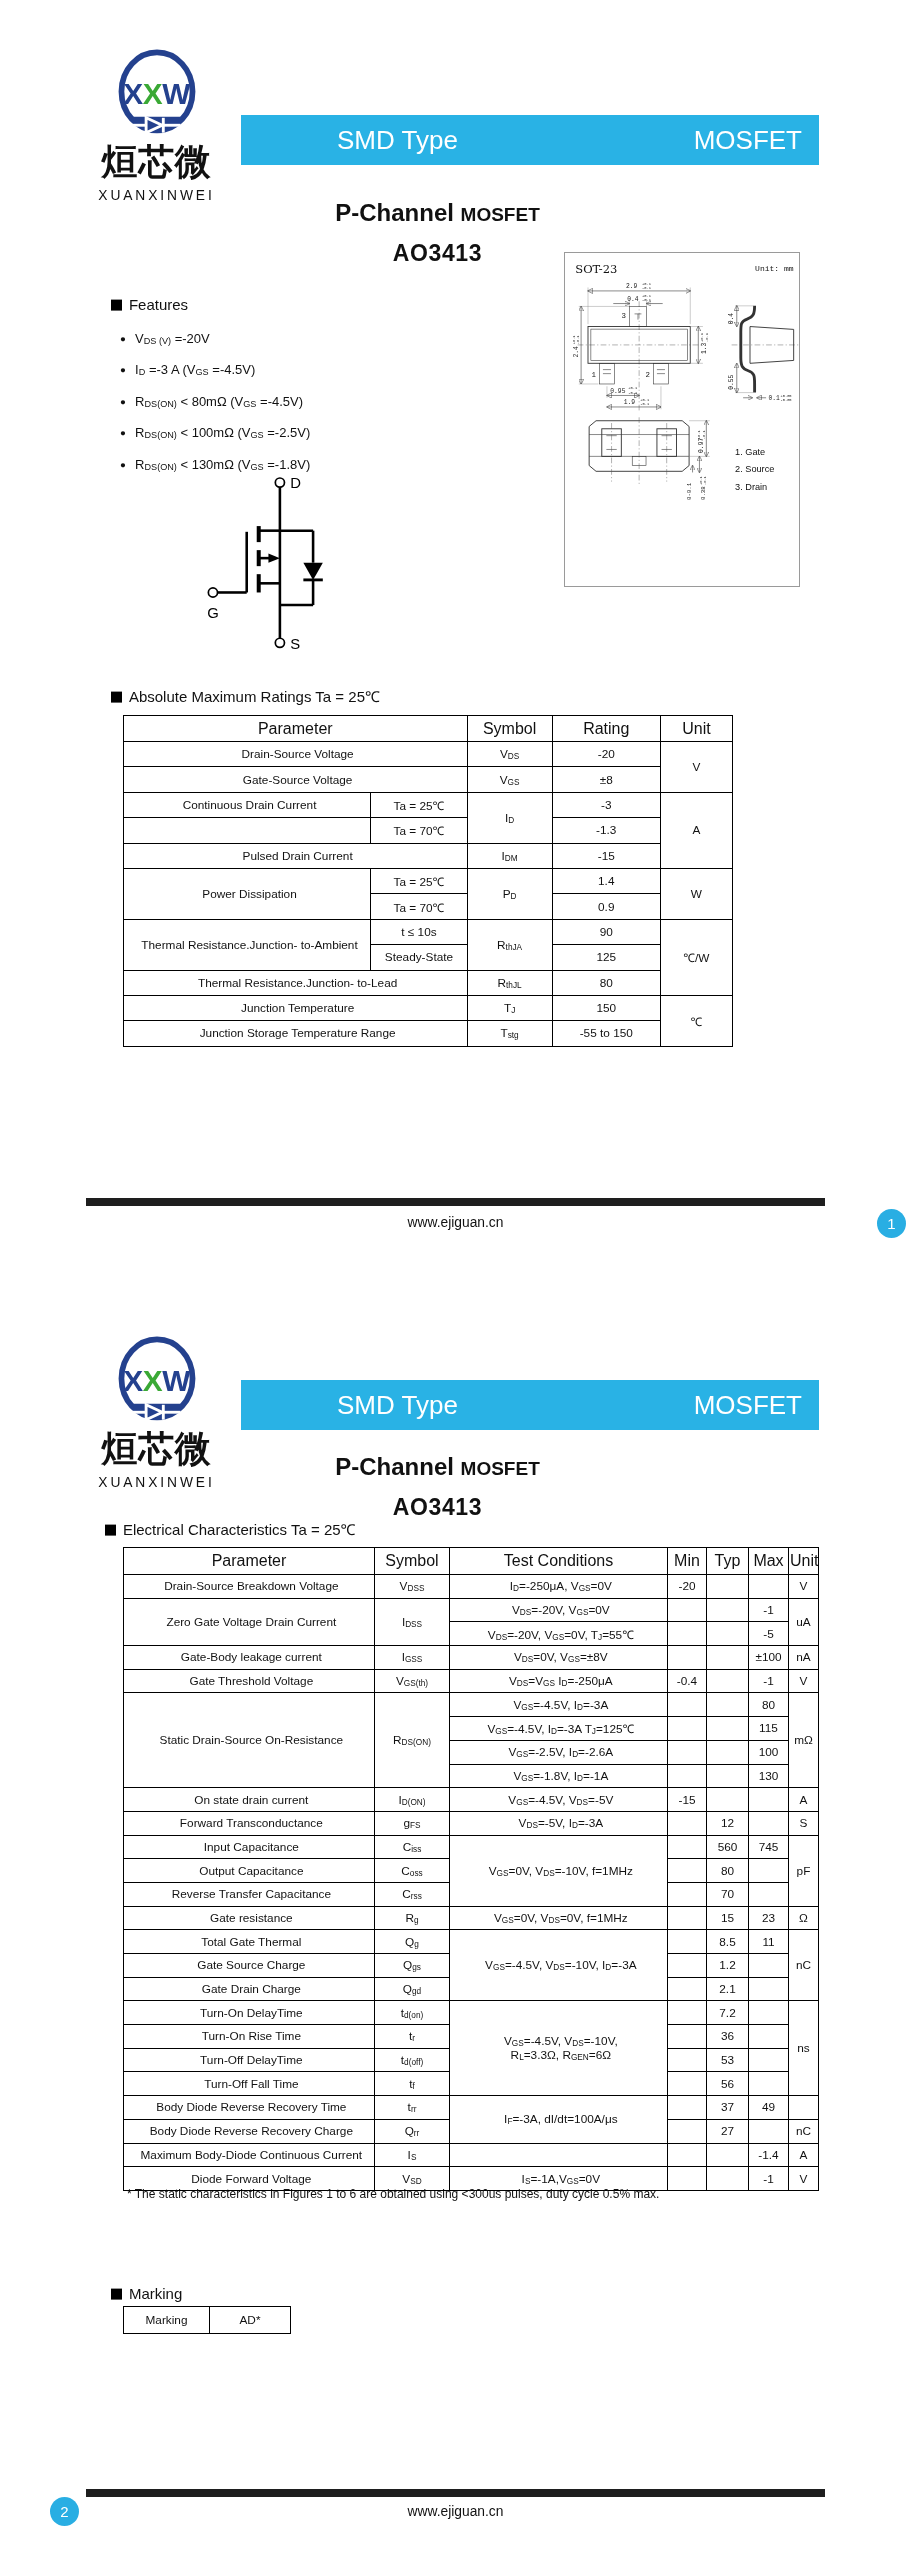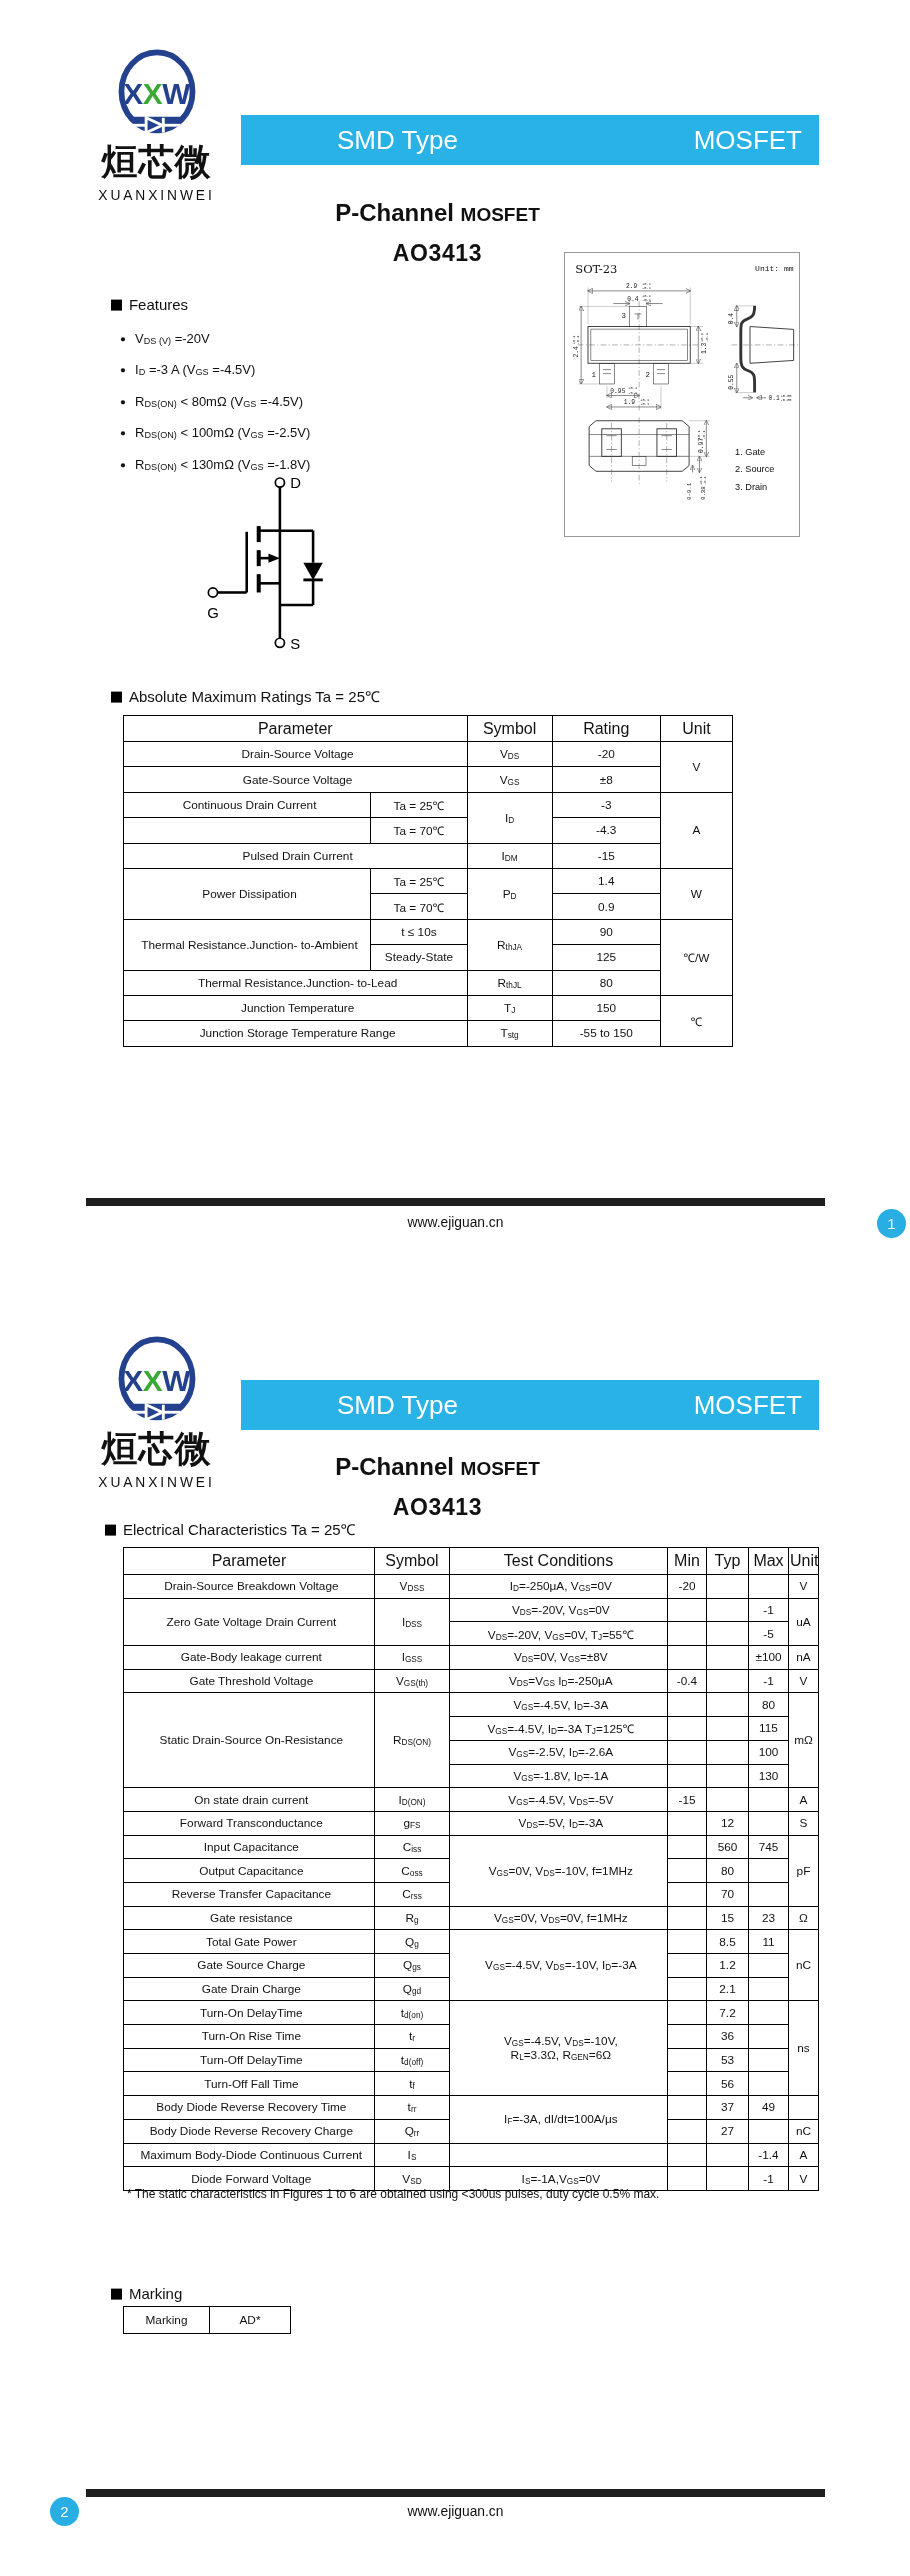--- a/index.html
+++ b/index.html
@@ -33,21 +33,21 @@
   table.ds{border-collapse:collapse;border:1.7px solid #000;table-layout:fixed;}
   table.ds th,table.ds td{border:1.1px solid #000;font-weight:normal;font-size:11.8px;text-align:center;overflow:hidden;white-space:nowrap;}
   table.ds th{font-size:16px;}
   td.pl{text-align:left;padding-left:5.7px;}
   .abs-t td{height:22.4px;}
   .abs-t th{height:23px;}
   .elec-t td{height:20.7px;}
   .elec-t th{height:24px;}
 
   
-  .pkgbox{left:564px;top:252px;width:236px;height:285px;border:0.6px solid #9a9a9a;box-sizing:border-box;}
+  .pkgbox{left:564px;top:252px;width:236px;height:335px;border:0.6px solid #9a9a9a;box-sizing:border-box;}
   .pkg line,.pkg rect,.pkg path,.pkg polygon{stroke:#333;fill:none;}
   .pkg .thin{stroke-width:1;}
   .pkg .th2{stroke-width:1.6;}
   .pkg .ext{stroke:#888;stroke-width:0.75;}
   .pkg .dimln{stroke:#333;stroke-width:1;}
   .pkg .cl{stroke:#555;stroke-width:0.8;stroke-dasharray:10 4 2 4;}
   .pkg .dm{font:11px "Liberation Mono",monospace;fill:#222;}
   .pkg .dms{font:10px "Liberation Mono",monospace;fill:#222;}
   .pkg .tol{font:6.5px "Liberation Mono",monospace;fill:#222;}
   .pkg .pn{font:13px "Liberation Mono",monospace;fill:#222;}
@@ -323,21 +323,21 @@
   <tr>
         <td class="pl">Continuous Drain Current</td>
         <td>Ta = 25℃</td>
         <td rowspan="2">I<sub>D</sub></td>
         <td>-3</td>
         <td rowspan="3">A</td>
       </tr>
   <tr>
         <td class="pl"></td>
         <td>Ta = 70℃</td>
-        <td>-4.3</td>
+        <td>-1.3</td>
       </tr>
   <tr>
         <td colspan="2" class="pl">Pulsed Drain Current</td>
         <td>I<sub>DM</sub></td>
         <td>-15</td>
       </tr>
   <tr>
         <td rowspan="2" class="pl">Power Dissipation</td>
         <td>Ta = 25℃</td>
         <td rowspan="2">P<sub>D</sub></td>
@@ -550,21 +550,21 @@
   <tr>
         <td class="pl">Gate resistance</td>
         <td>R<sub>g</sub></td>
         <td class="pl">V<sub>GS</sub>=0V, V<sub>DS</sub>=0V, f=1MHz</td>
         <td></td>
         <td>15</td>
         <td>23</td>
         <td>Ω</td>
       </tr>
   <tr>
-        <td class="pl">Total Gate Power</td>
+        <td class="pl">Total Gate Thermal</td>
         <td>Q<sub>g</sub></td>
         <td class="pl" rowspan="3">V<sub>GS</sub>=-4.5V, V<sub>DS</sub>=-10V, I<sub>D</sub>=-3A</td>
         <td></td>
         <td>8.5</td>
         <td>11</td>
         <td rowspan="3">nC</td>
       </tr>
   <tr>
         <td class="pl">Gate Source Charge</td>
         <td>Q<sub>gs</sub></td>

